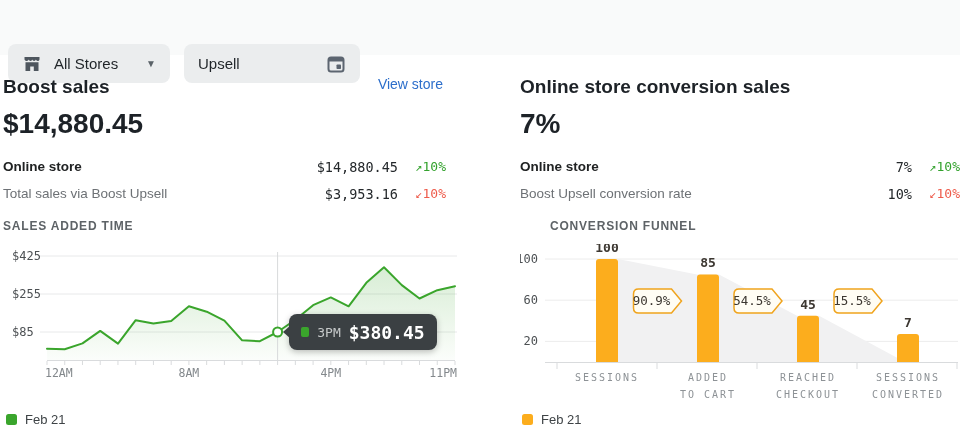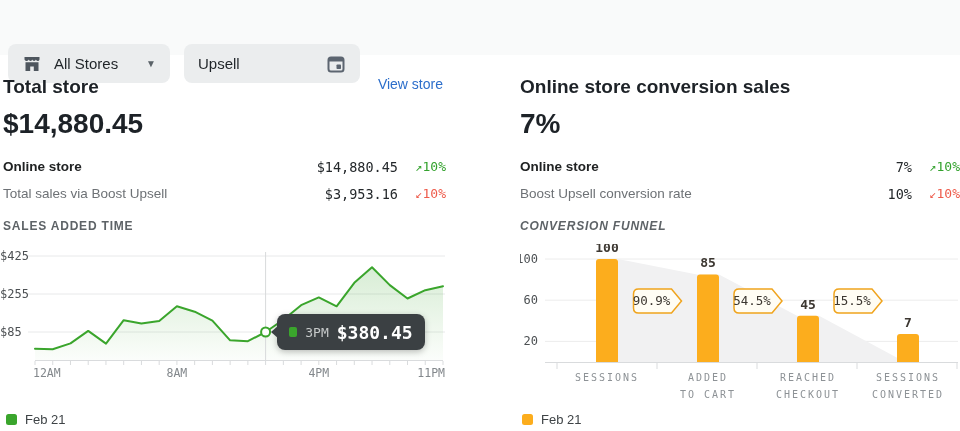--- a/index.html
+++ b/index.html
@@ -83,41 +83,41 @@
         <svg viewBox="0 0 20 20" width="20" height="20">
           <rect x="2.5" y="3.5" width="15" height="14" rx="2.5" fill="none" stroke="#5c6570" stroke-width="2"></rect>
           <path d="M3 4h14v3.5H3z" fill="#5c6570"></path>
           <rect x="10.5" y="10.5" width="4.5" height="4.5" rx="0.8" fill="#5c6570"></rect>
         </svg>
       </span>
     </button>
   </div>
 
   <div class="col-head" style="left:3px; width:440px;">
-    <div class="panel-title">Total store</div>
+    <div class="panel-title">Boost sales</div>
     <a class="view-report">View store</a>
   </div>
   <div class="big-value" style="left:3px;">$14,880.45</div>
 
   <div class="metrics" style="left:3px;">
     <div class="metric-row">
       <span class="metric-label bold">Online store</span>
       <span class="metric-value">$14,880.45</span>
       <span class="metric-delta up"><span class="arr">↗</span><span>10%</span></span>
     </div>
     <div class="metric-row">
       <span class="metric-label">Total sales via Boost Upsell</span>
       <span class="metric-value">$3,953.16</span>
       <span class="metric-delta down"><span class="arr">↙</span><span>10%</span></span>
     </div>
   </div>
 
   <div class="section-title" style="left:3px;">SALES ADDED TIME</div>
 
-  <div class="chart-wrap" style="left:0; width:445px; height:135px;">
+  <div class="chart-wrap" style="left:12px; width:445px; height:135px;">
     <svg id="sales-svg" width="445" height="135" viewBox="0 0 445 135">
         <defs>
           <linearGradient id="gfill" x1="0" y1="0" x2="0" y2="1">
             <stop offset="0" stop-color="#3aa52c" stop-opacity="0.20"></stop>
             <stop offset="1" stop-color="#3aa52c" stop-opacity="0.02"></stop>
           </linearGradient>
         </defs>
         <line x1="28" y1="12" x2="445" y2="12" stroke="#e8e9ea" stroke-width="1"></line>
         <text x="0" y="16" class="ytick">$425</text>
         <line x1="28" y1="50" x2="445" y2="50" stroke="#e8e9ea" stroke-width="1"></line>
@@ -181,21 +181,21 @@
       <span class="metric-value">7%</span>
       <span class="metric-delta up"><span class="arr">↗</span><span>10%</span></span>
     </div>
     <div class="metric-row">
       <span class="metric-label">Boost Upsell conversion rate</span>
       <span class="metric-value">10%</span>
       <span class="metric-delta down"><span class="arr">↙</span><span>10%</span></span>
     </div>
   </div>
 
-  <div class="section-title" style="left:520px;font-style:italic;">CONVERSION FUNNEL</div>
+  <div class="section-title" style="left:550px;">CONVERSION FUNNEL</div>
 
   <div class="chart-wrap" style="left:520px; width:440px; height:165px;">
     <svg id="funnel-svg" width="440" height="165" viewBox="0 0 440 165">
         <line x1="25" y1="15" x2="438" y2="15" stroke="#ececec" stroke-width="1"></line>
         <text x="18" y="19" text-anchor="end" class="ytick">100</text>
         <line x1="25" y1="56.199999999999996" x2="438" y2="56.199999999999996" stroke="#ececec" stroke-width="1"></line>
         <text x="18" y="60.199999999999996" text-anchor="end" class="ytick">60</text>
         <line x1="25" y1="97.4" x2="438" y2="97.4" stroke="#ececec" stroke-width="1"></line>
         <text x="18" y="101.4" text-anchor="end" class="ytick">20</text>
         <polygon points="98,15 177,30.450000000000003 199,30.450000000000003 277,71.65 299,71.65 385,118 98,118" fill="#f1f1f2"></polygon>

